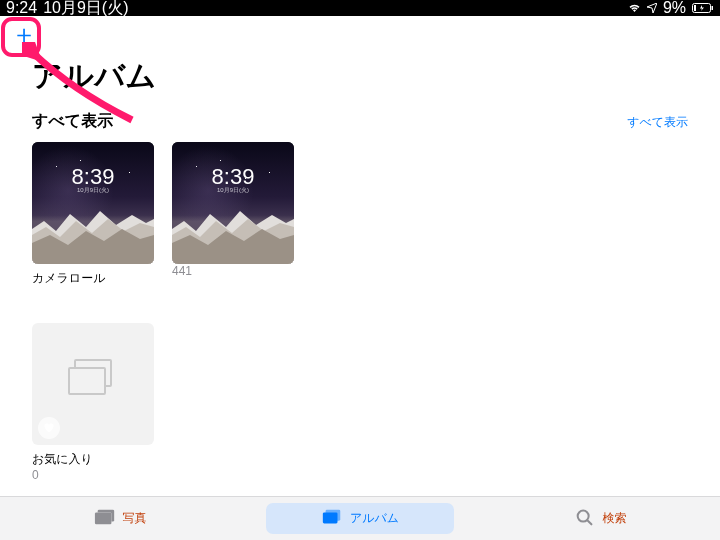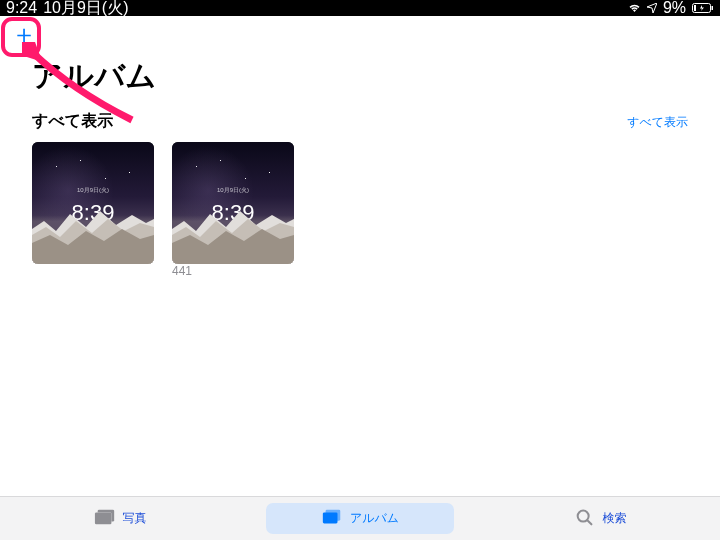--- a/index.html
+++ b/index.html
@@ -24,32 +24,32 @@
       radial-gradient(circle at 30% 40%, rgba(120,100,150,0.3) 0%, rgba(0,0,0,0) 40%),
       radial-gradient(1px 1px at 20% 20%, #fff 40%, transparent 41%),
       radial-gradient(1px 1px at 60% 30%, #fff 40%, transparent 41%),
       radial-gradient(1px 1px at 80% 25%, #fff 40%, transparent 41%),
       radial-gradient(1px 1px at 40% 15%, #fff 40%, transparent 41%),
       radial-gradient(1px 1px at 70% 50%, #fff 40%, transparent 41%),
       linear-gradient(180deg,#0a0818 0%,#231a38 45%,#3a2f4c 60%,#5a4f63 65%);
   }
   .thumb-mtn { position:absolute; left:0; right:0; bottom:0; height:45%; }
   .thumb-mtn svg { width:100%; height:100%; display:block; }
-  .thumb-time { position:absolute; top:22px; left:0; right:0; text-align:center; color:#fff; font-size:22px; font-weight:200;margin-top:36px; }
+  .thumb-time { position:absolute; top:22px; left:0; right:0; text-align:center; color:#fff; font-size:22px; font-weight:200; }
   .thumb-date { position:absolute; top:44px; left:0; right:0; text-align:center; color:rgba(255,255,255,0.7); font-size:6px; }
   .thumb-empty { background:#f2f2f2; }
   .stack-icon { position:absolute; top:36px; left:36px; width:50px; height:40px; }
   .stack-back { position:absolute; top:0; left:6px; width:38px; height:28px; border:2px solid #c9c9c9; border-radius:2px; background:#f2f2f2; }
   .stack-front { position:absolute; top:8px; left:0; width:38px; height:28px; border:2px solid #c9c9c9; border-radius:2px; background:#f2f2f2; }
   .heart-badge { position:absolute; left:6px; bottom:6px; width:22px; height:22px; background:rgba(255,255,255,0.7); border-radius:50%; display:flex; align-items:center; justify-content:center; }
   .heart-badge svg { width:12px; height:12px; }
   .album-name { font-size:12px; color:#000; margin-top:6px; white-space:nowrap; overflow:hidden; text-overflow:ellipsis; }
   .album-count { font-size:12px; color:#8e8e93; }
   .tab-bar { height:44px; background:#f3f3f4; border-top:1px solid #d9d9db; display:flex; }
-  .tab { flex:1; display:flex; align-items:center; justify-content:center; gap:6px; font-size:12px; color:#1d4ed8; cursor:pointer; position:relative; }
+  .tab { flex:1; display:flex; align-items:center; justify-content:center; gap:6px; font-size:12px; color:#c2410c; cursor:pointer; position:relative; }
   .tab.active { color:#007aff; }
   .tab.active .pill { position:absolute; inset:6px 26px; background:#d6e6fb; border-radius:7px; z-index:0; }
   .tab-content { position:relative; z-index:1; display:flex; align-items:center; gap:7px; }
   .tab svg { width:22px; height:20px; }
   .whitewrap { flex:1; background:#fff; display:flex; flex-direction:column; overflow:hidden; position:relative; }
 </style>
 </head>
 <body>
 
 <div class="container">
@@ -113,40 +113,56 @@
             <div class="thumb-time">8:39</div>
             <div class="thumb-date">10月9日(火)</div>
             <div class="thumb-mtn">
                 <svg viewBox="0 0 122 55" preserveAspectRatio="none">
                   <path d="M0 20 L12 12 L24 22 L38 5 L54 18 L68 2 L84 16 L100 6 L114 14 L122 10 L122 55 L0 55 Z" fill="#e1dedb"></path>
                   <path d="M0 26 L14 18 L28 28 L44 12 L60 24 L76 10 L92 22 L108 14 L122 18 L122 55 L0 55 Z" fill="#c5beb6"></path>
                   <path d="M0 34 L18 26 L36 36 L54 22 L72 32 L90 20 L108 30 L122 26 L122 55 L0 55 Z" fill="#9b9186"></path>
                 </svg>
               </div>
           </div>
+          <div class="album-name">カメラロール</div>
         </div>
 
         <div class="album">
           <div class="thumb">
             <div class="thumb-sky"></div>
             <div class="thumb-time">8:39</div>
             <div class="thumb-date">10月9日(火)</div>
             <div class="thumb-mtn">
                 <svg viewBox="0 0 122 55" preserveAspectRatio="none">
                   <path d="M0 20 L12 12 L24 22 L38 5 L54 18 L68 2 L84 16 L100 6 L114 14 L122 10 L122 55 L0 55 Z" fill="#e1dedb"></path>
                   <path d="M0 26 L14 18 L28 28 L44 12 L60 24 L76 10 L92 22 L108 14 L122 18 L122 55 L0 55 Z" fill="#c5beb6"></path>
                   <path d="M0 34 L18 26 L36 36 L54 22 L72 32 L90 20 L108 30 L122 26 L122 55 L0 55 Z" fill="#9b9186"></path>
                 </svg>
               </div>
           </div>
           <div class="album-count">441</div>
         </div>
 
         <div style="flex-basis:100%;height:0"></div>
 
+        <div class="album">
+          <div class="thumb thumb-empty">
+            <div class="stack-icon">
+              <div class="stack-back"></div>
+                <div class="stack-front"></div>
+            </div>
+            <div class="heart-badge">
+              <svg viewBox="0 0 24 24">
+                  <path d="M12 21 C12 21 3 14 3 8.5 A4.5 4.5 0 0 1 12 6 A4.5 4.5 0 0 1 21 8.5 C21 14 12 21 12 21 Z" fill="#fff" stroke="#d9d9d9" stroke-width="0"></path>
+                </svg>
+            </div>
+          </div>
+          <div class="album-name">お気に入り</div>
+          <div class="album-count">0</div>
+        </div>
 
       </div>
     </div>
   </div>
 
   <div class="tab-bar">
     <div class="tab">
       <div class="tab-content">
         <span><svg viewBox="0 0 24 20">
               <rect x="4" y="2" width="18" height="13" rx="1.5" fill="#8e8e93"></rect>

